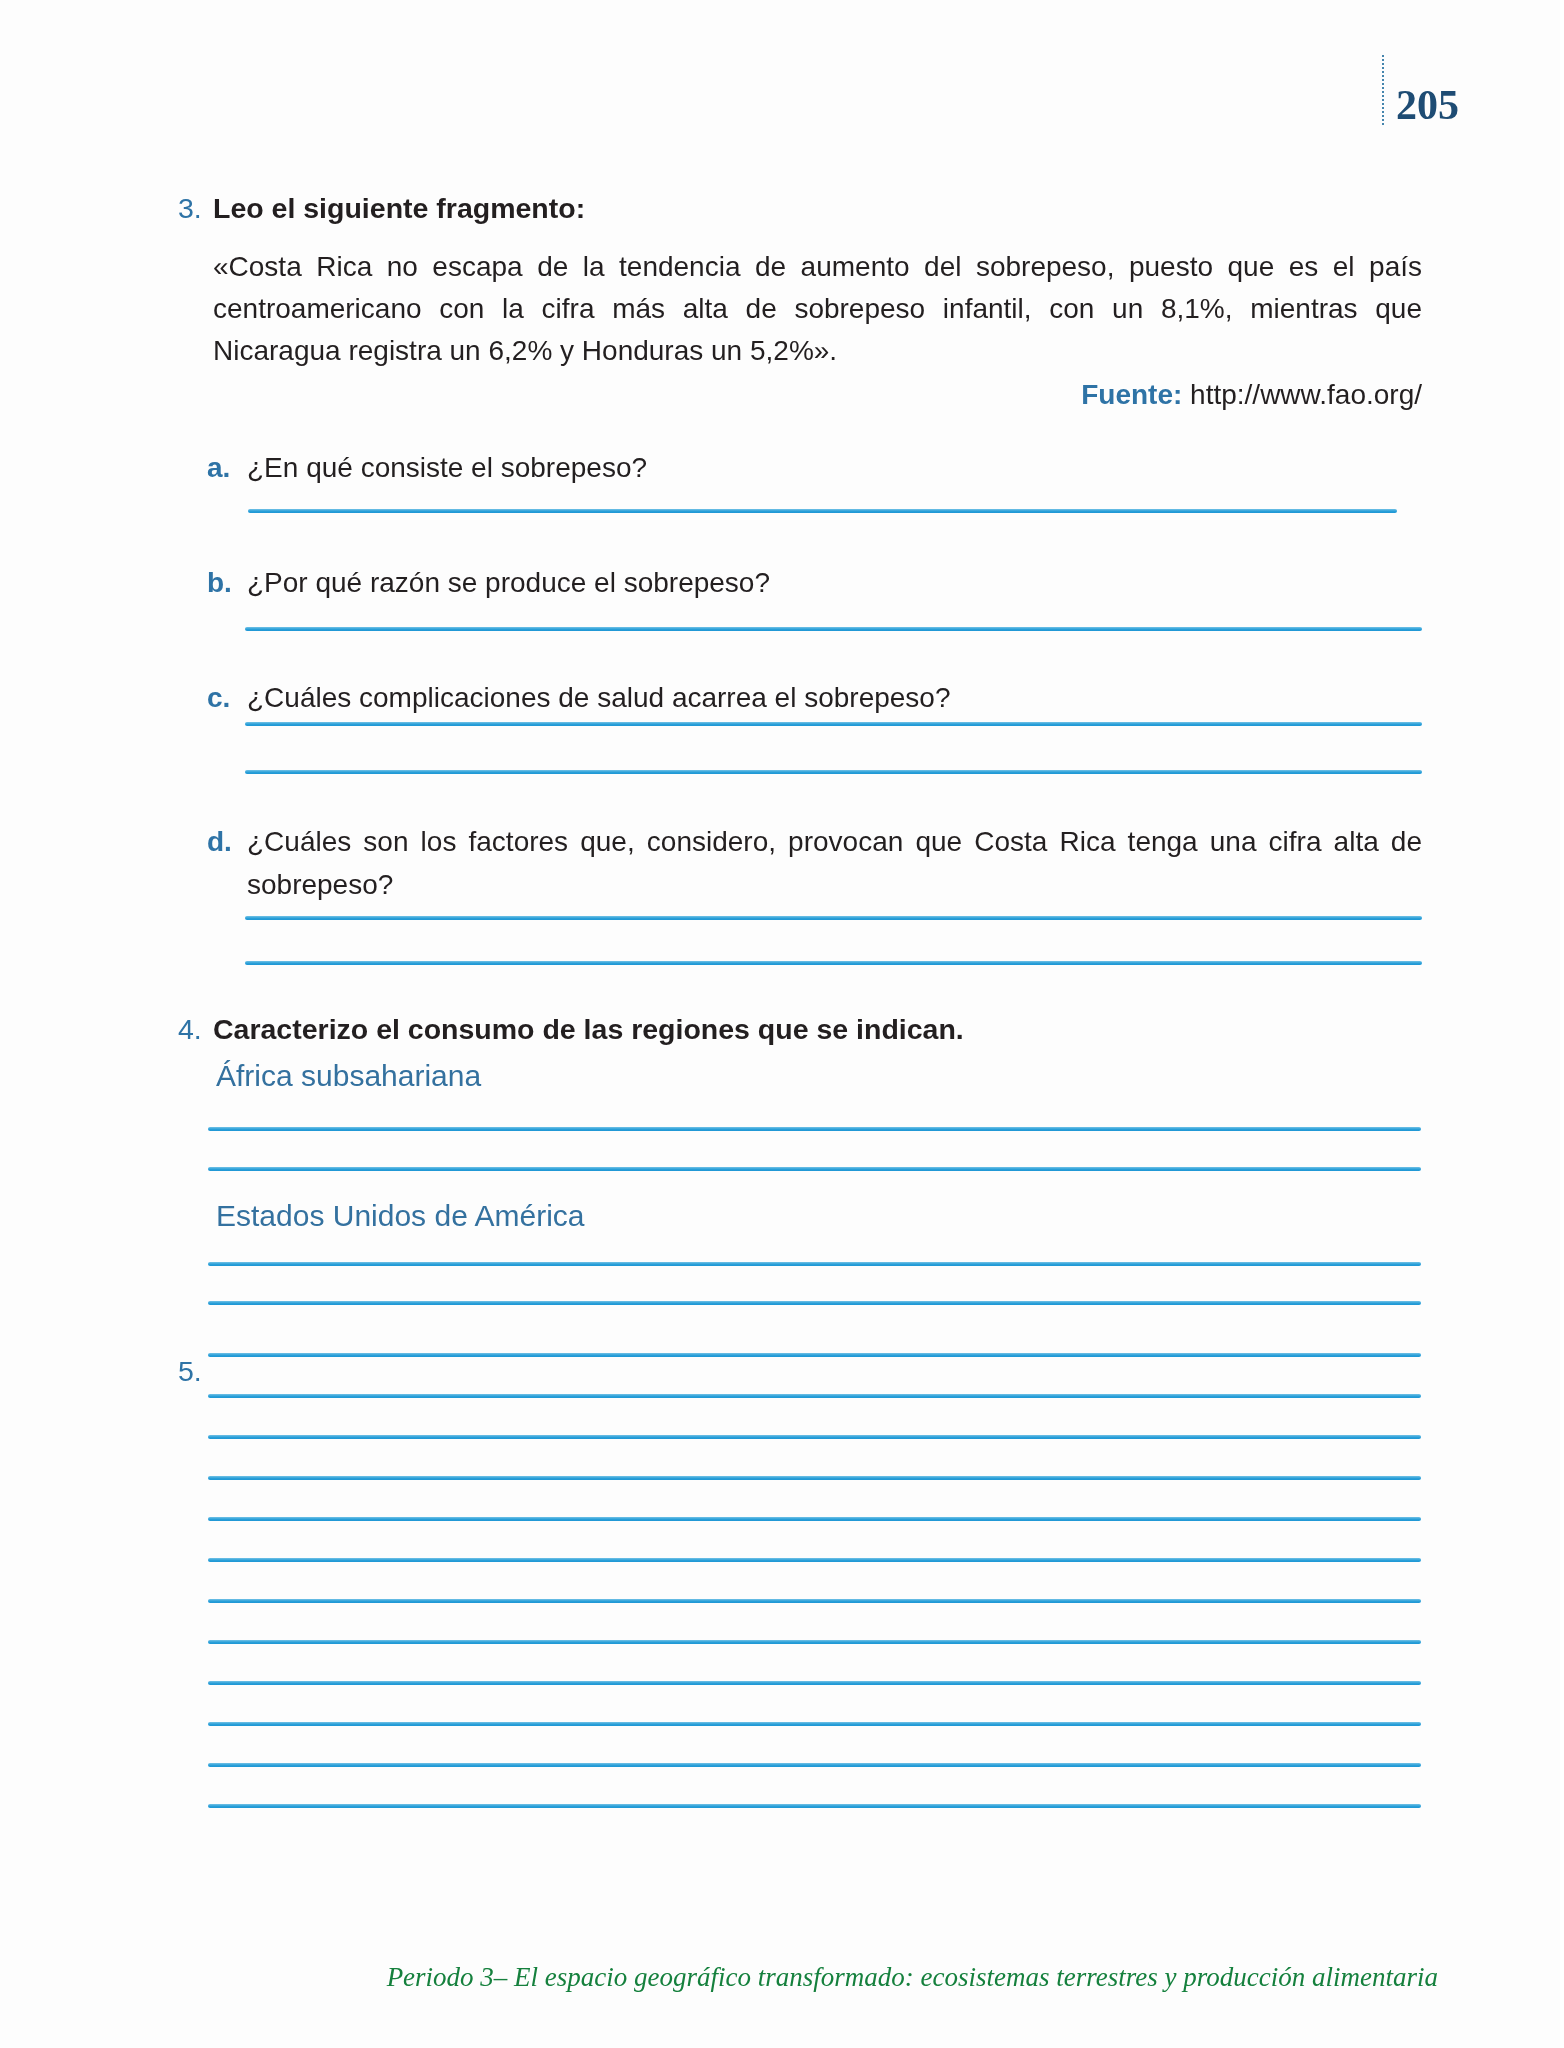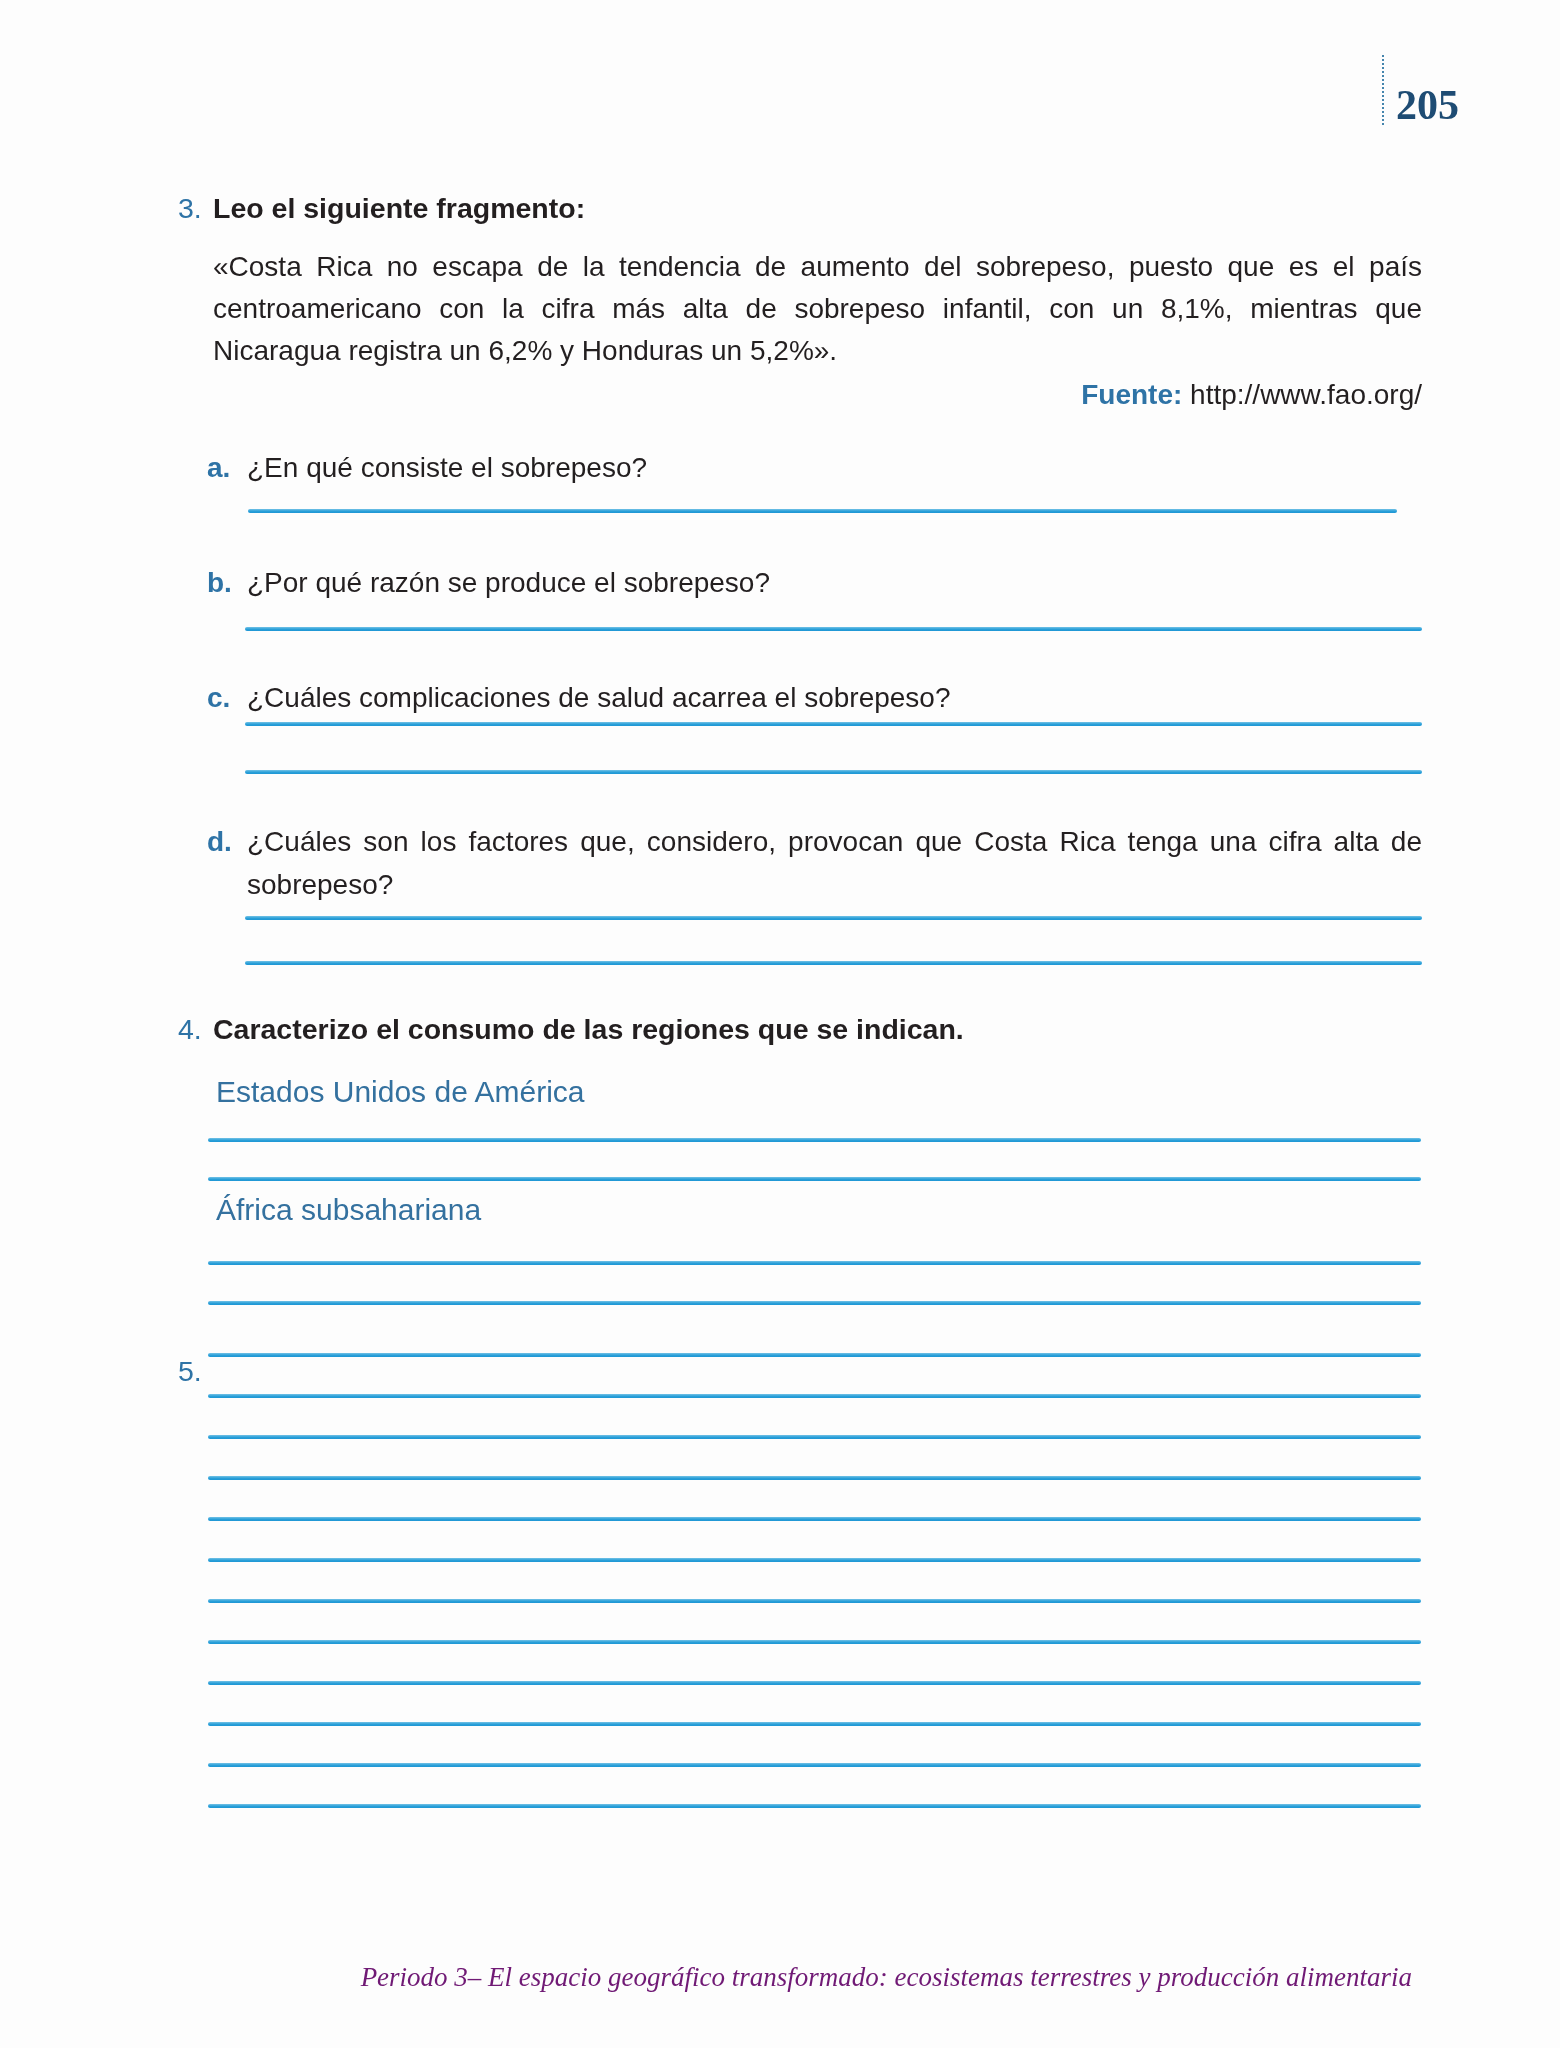--- a/index.html
+++ b/index.html
@@ -63,24 +63,24 @@
   .region-estados .region-name{margin-top:29px;}
   .region .rules .rule{margin:35px 0 0 30px;width:1213px;}
   .region .rules .rule + .rule{margin-top:36px;}
   .region-estados .rules .rule{margin-top:30px;}
   .region-estados .rules .rule + .rule{margin-top:35px;}
   .h5{margin-top:48px;}
   .rules-5 .rule{margin:10px 0 0 30px;width:1213px;}
   .rules-5 .rule + .rule{margin-top:37px;}
   
   .footer{
-    position:absolute;top:1962px;left:168px;width:1244px;
+    position:absolute;top:1962px;left:194px;width:1244px;
     text-align:right;
     font-family:"Liberation Serif",serif;font-style:italic;
-    font-size:27px;color:#701a75;
+    font-size:27px;color:#15803d;
   }
 </style>
 </head>
 <body>
 
 <div class="page">
 
   <div class="pagenum-block">
     <span class="pagenum">205</span>
   </div>
@@ -142,30 +142,30 @@
           </div>
       </div>
     </section>
 
     <section>
       <div class="item-heading h4">
         <span class="item-num">4.</span>
         <span>Caracterizo el consumo de las regiones que se indican.</span>
       </div>
 
-      <div class="region region-estados">
-        <div class="region-name">Estados Unidos de América</div>
+      <div class="region region-africa">
+        <div class="region-name">África subsahariana</div>
         <div class="rules">
             <div class="rule"></div>
             <div class="rule"></div>
           </div>
       </div>
 
-      <div class="region region-africa">
-        <div class="region-name">África subsahariana</div>
+      <div class="region region-estados">
+        <div class="region-name">Estados Unidos de América</div>
         <div class="rules">
             <div class="rule"></div>
             <div class="rule"></div>
           </div>
       </div>
     </section>
 
     <section>
       <div class="item-heading h5">
         <span class="item-num">5.</span>

